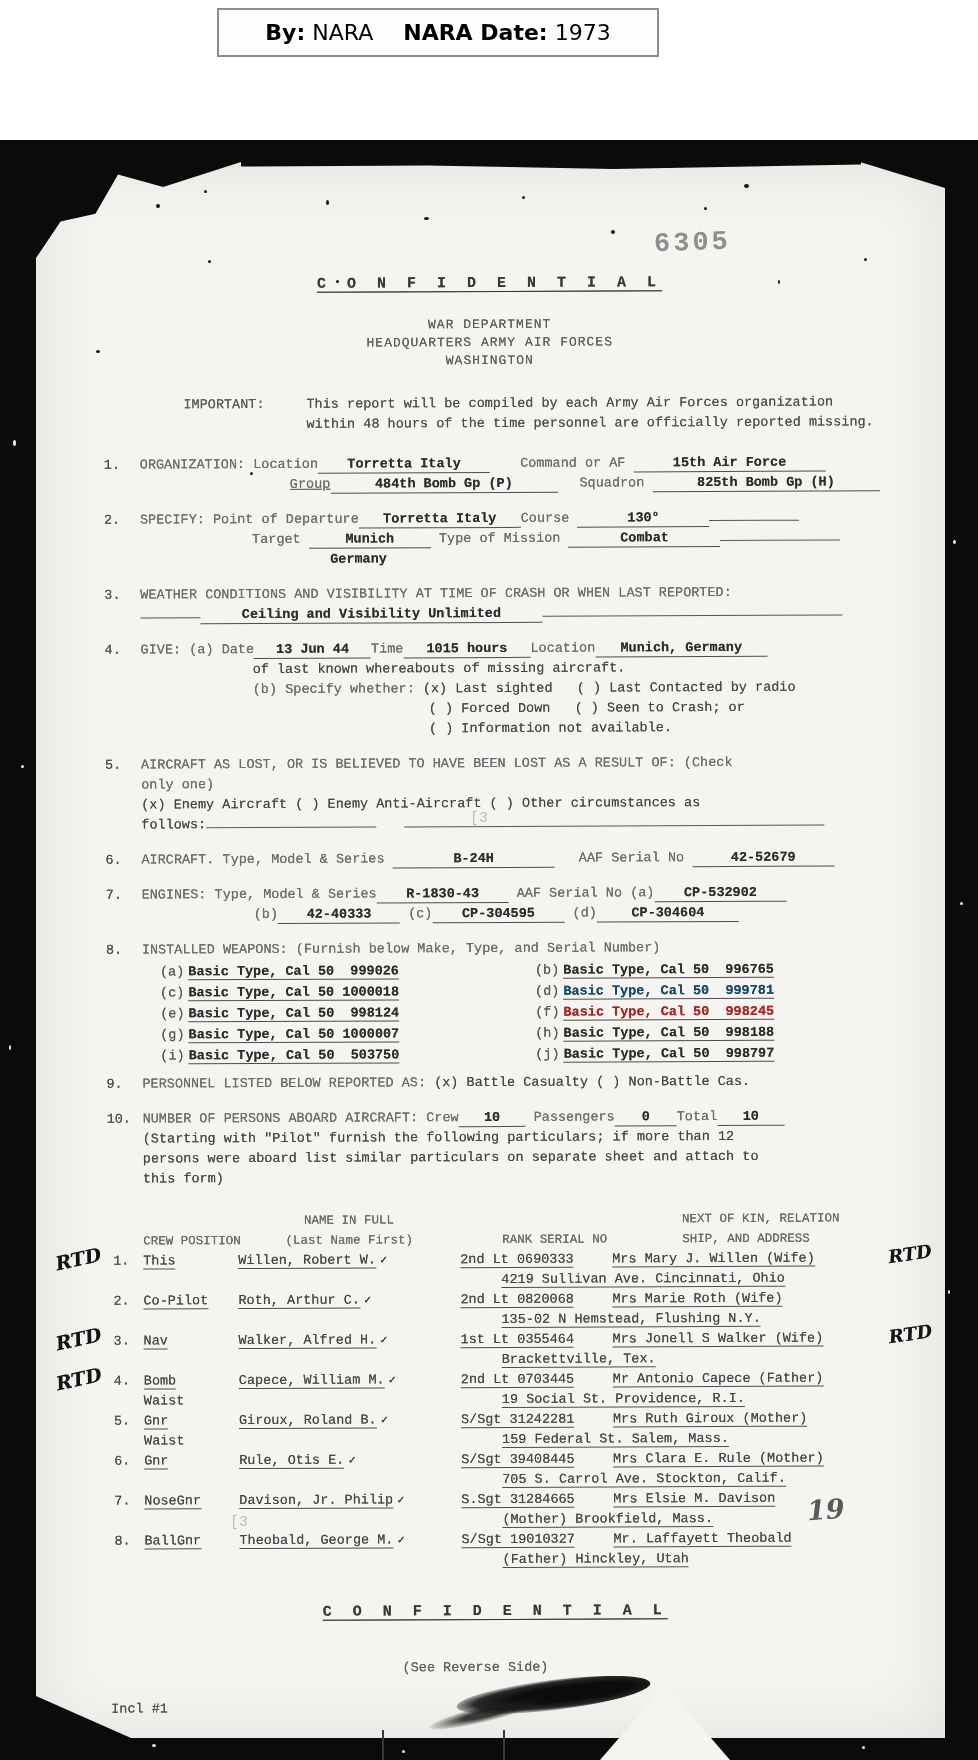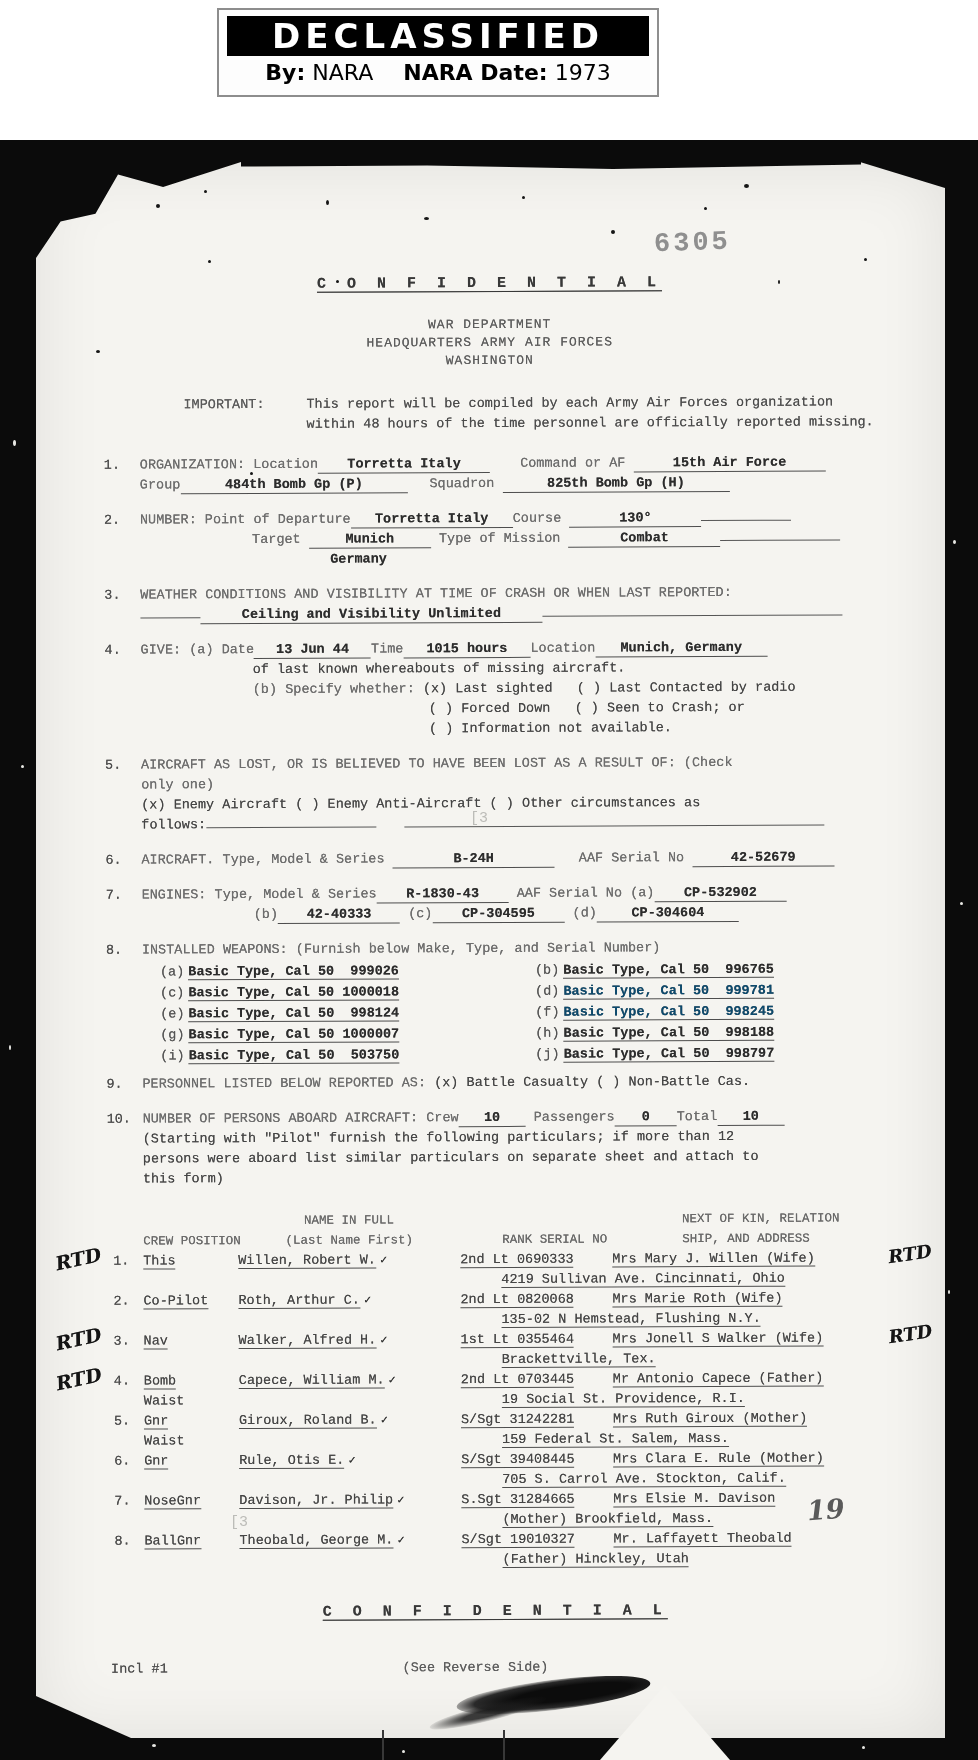--- a/index.html
+++ b/index.html
@@ -82,21 +82,21 @@
   .items{margin-top:20px;}
   .item{display:flex;margin:15px 0 0 40px;}
   .inum{flex:0 0 36px;color:#4c4c4c;}
   .ibody{flex:1;padding-right:6px;}
   .light{color:#6e6e6e;}
   .fill{font-weight:bold;color:#2c2c2c;border-bottom:1.5px solid #4d4d4d;padding:0 6px;
         display:inline-block;text-align:center;line-height:17px;}
   .u{border-bottom:1.5px solid #4d4d4d;}
   .rl{display:inline-block;border-bottom:1.5px solid #555;}
   .pre{white-space:pre;}
-  .ind1{}   
+  .ind1{margin-left:150px;text-decoration:underline;}   
   .ind2{margin-left:112px;}   
   .ind3{margin-left:190px;}   
   .ind4{margin-left:288px;}   
   .wgrid{display:grid;grid-template-columns:375px 1fr;margin:2px 0 0 18px;row-gap:1px;}
   .wrow{white-space:nowrap;}
   .wkey{color:#555;margin-right:4px;}
 
   
   .crew{margin:22px 0 0 46px;line-height:20px;}
   .chead{display:grid;grid-template-columns:30px 95px 222px 152px 1fr;color:#6a6a6a;font-size:12.5px;}
@@ -108,32 +108,31 @@
   .cpos{position:relative;}
   .pos-pre{position:absolute;left:0;top:-20px;color:#454545;}
   .cname .chk{margin-left:4px;font-size:12px;color:#333;}
   .caddr{margin-left:388px;}
   .hand{font-family:"DejaVu Serif","Liberation Serif",serif;font-style:italic;font-weight:bold;color:#141414;}
   .note-l{position:absolute;left:-58px;top:-3px;font-size:19px;transform:rotate(-12deg);}
   .note-r{position:absolute;right:-12px;top:-4px;font-size:18px;transform:rotate(-8deg);}
 
   .foot-class{margin-top:32px;}
   .foot-row{position:relative;margin-top:36px;height:20px;}
-  .incl{position:absolute;left:42px;color:#4c4c4c;}
+  .incl{position:absolute;left:42px;color:#4c4c4c;margin-top:40px;}
   .reverse{display:block;text-align:center;padding-right:40px;color:#5d5d5d;}
   .pagenum{position:absolute;right:100px;top:1332px;font-family:"DejaVu Serif","Liberation Serif",serif;
            font-style:italic;font-size:27px;color:#5a5a5a;transform:rotate(-4deg);}
   .artifact{position:absolute;color:#bcbcb8;font-size:15px;}
   .a1{left:434px;top:648px;} .a2{left:194px;top:1352px;}
 </style>
 </head>
 <body>
 
 <div class="decl">
-  <div class="decl-bar">DECLASSIFIED</div>
   <div class="decl-line">
     <span class="b">By:</span>
     <span>NARA</span>
     <span class="b sp">NARA Date:</span>
     <span>1973</span>
   </div>
 </div>
 
 <div class="scan">
   <div class="wspeck">
@@ -201,21 +200,21 @@
             <br>
             <span class="ind1 light">Group</span><span class="fill" style="min-width:215px">484th Bomb Gp (P)</span>
             <span class="light" style="margin-left:14px">Squadron</span>
             <span class="fill" style="min-width:215px">825th Bomb Gp (H)</span>
           </span>
         </div>
 
         <div class="item">
           <span class="inum">2.</span>
           <span class="ibody">
-            <span class="light">NUMBER:</span>
+            <span class="light">SPECIFY:</span>
             <span class="light">Point of Departure</span><span class="fill" style="min-width:150px">Torretta Italy</span><span class="light">Course</span>
             <span class="fill" style="min-width:120px">130°</span><span class="rl" style="width:90px"></span>
             <br>
             <span class="ind2 light">Target</span>
             <span class="fill" style="min-width:110px">Munich</span>
             <span class="light">Type of Mission</span>
             <span class="fill" style="min-width:140px">Combat</span><span class="rl" style="width:120px"></span>
             <br>
             <span class="ind3" style="font-weight:bold;color:#2c2c2c">Germany</span>
           </span>
@@ -289,21 +288,21 @@
                 <span class="wrow"><span class="wkey">(a)</span><span class="u pre" style="font-weight:bold;color:#2c2c2c">Basic Type, Cal 50  999026</span></span>
 
                 <span class="wrow"><span class="wkey">(b)</span><span class="u pre" style="font-weight:bold;color:#2c2c2c">Basic Type, Cal 50  996765</span></span>
 
                 <span class="wrow"><span class="wkey">(c)</span><span class="u pre" style="font-weight:bold;color:#2c2c2c">Basic Type, Cal 50 1000018</span></span>
 
                 <span class="wrow"><span class="wkey">(d)</span><span class="u pre" style="font-weight:bold;color:#0c4a6e">Basic Type, Cal 50  999781</span></span>
 
                 <span class="wrow"><span class="wkey">(e)</span><span class="u pre" style="font-weight:bold;color:#2c2c2c">Basic Type, Cal 50  998124</span></span>
 
-                <span class="wrow"><span class="wkey">(f)</span><span class="u pre" style="font-weight:bold;color:#0c4a6e">Basic Type, Cal 50  998245</span></span>
+                <span class="wrow"><span class="wkey">(f)</span><span class="u pre" style="font-weight:bold;color:#b91c1c">Basic Type, Cal 50  998245</span></span>
 
                 <span class="wrow"><span class="wkey">(g)</span><span class="u pre" style="font-weight:bold;color:#2c2c2c">Basic Type, Cal 50 1000007</span></span>
 
                 <span class="wrow"><span class="wkey">(h)</span><span class="u pre" style="font-weight:bold;color:#2c2c2c">Basic Type, Cal 50  998188</span></span>
 
                 <span class="wrow"><span class="wkey">(i)</span><span class="u pre" style="font-weight:bold;color:#2c2c2c">Basic Type, Cal 50  503750</span></span>
 
                 <span class="wrow"><span class="wkey">(j)</span><span class="u pre" style="font-weight:bold;color:#2c2c2c">Basic Type, Cal 50  998797</span></span>
               </span>
           </span>

